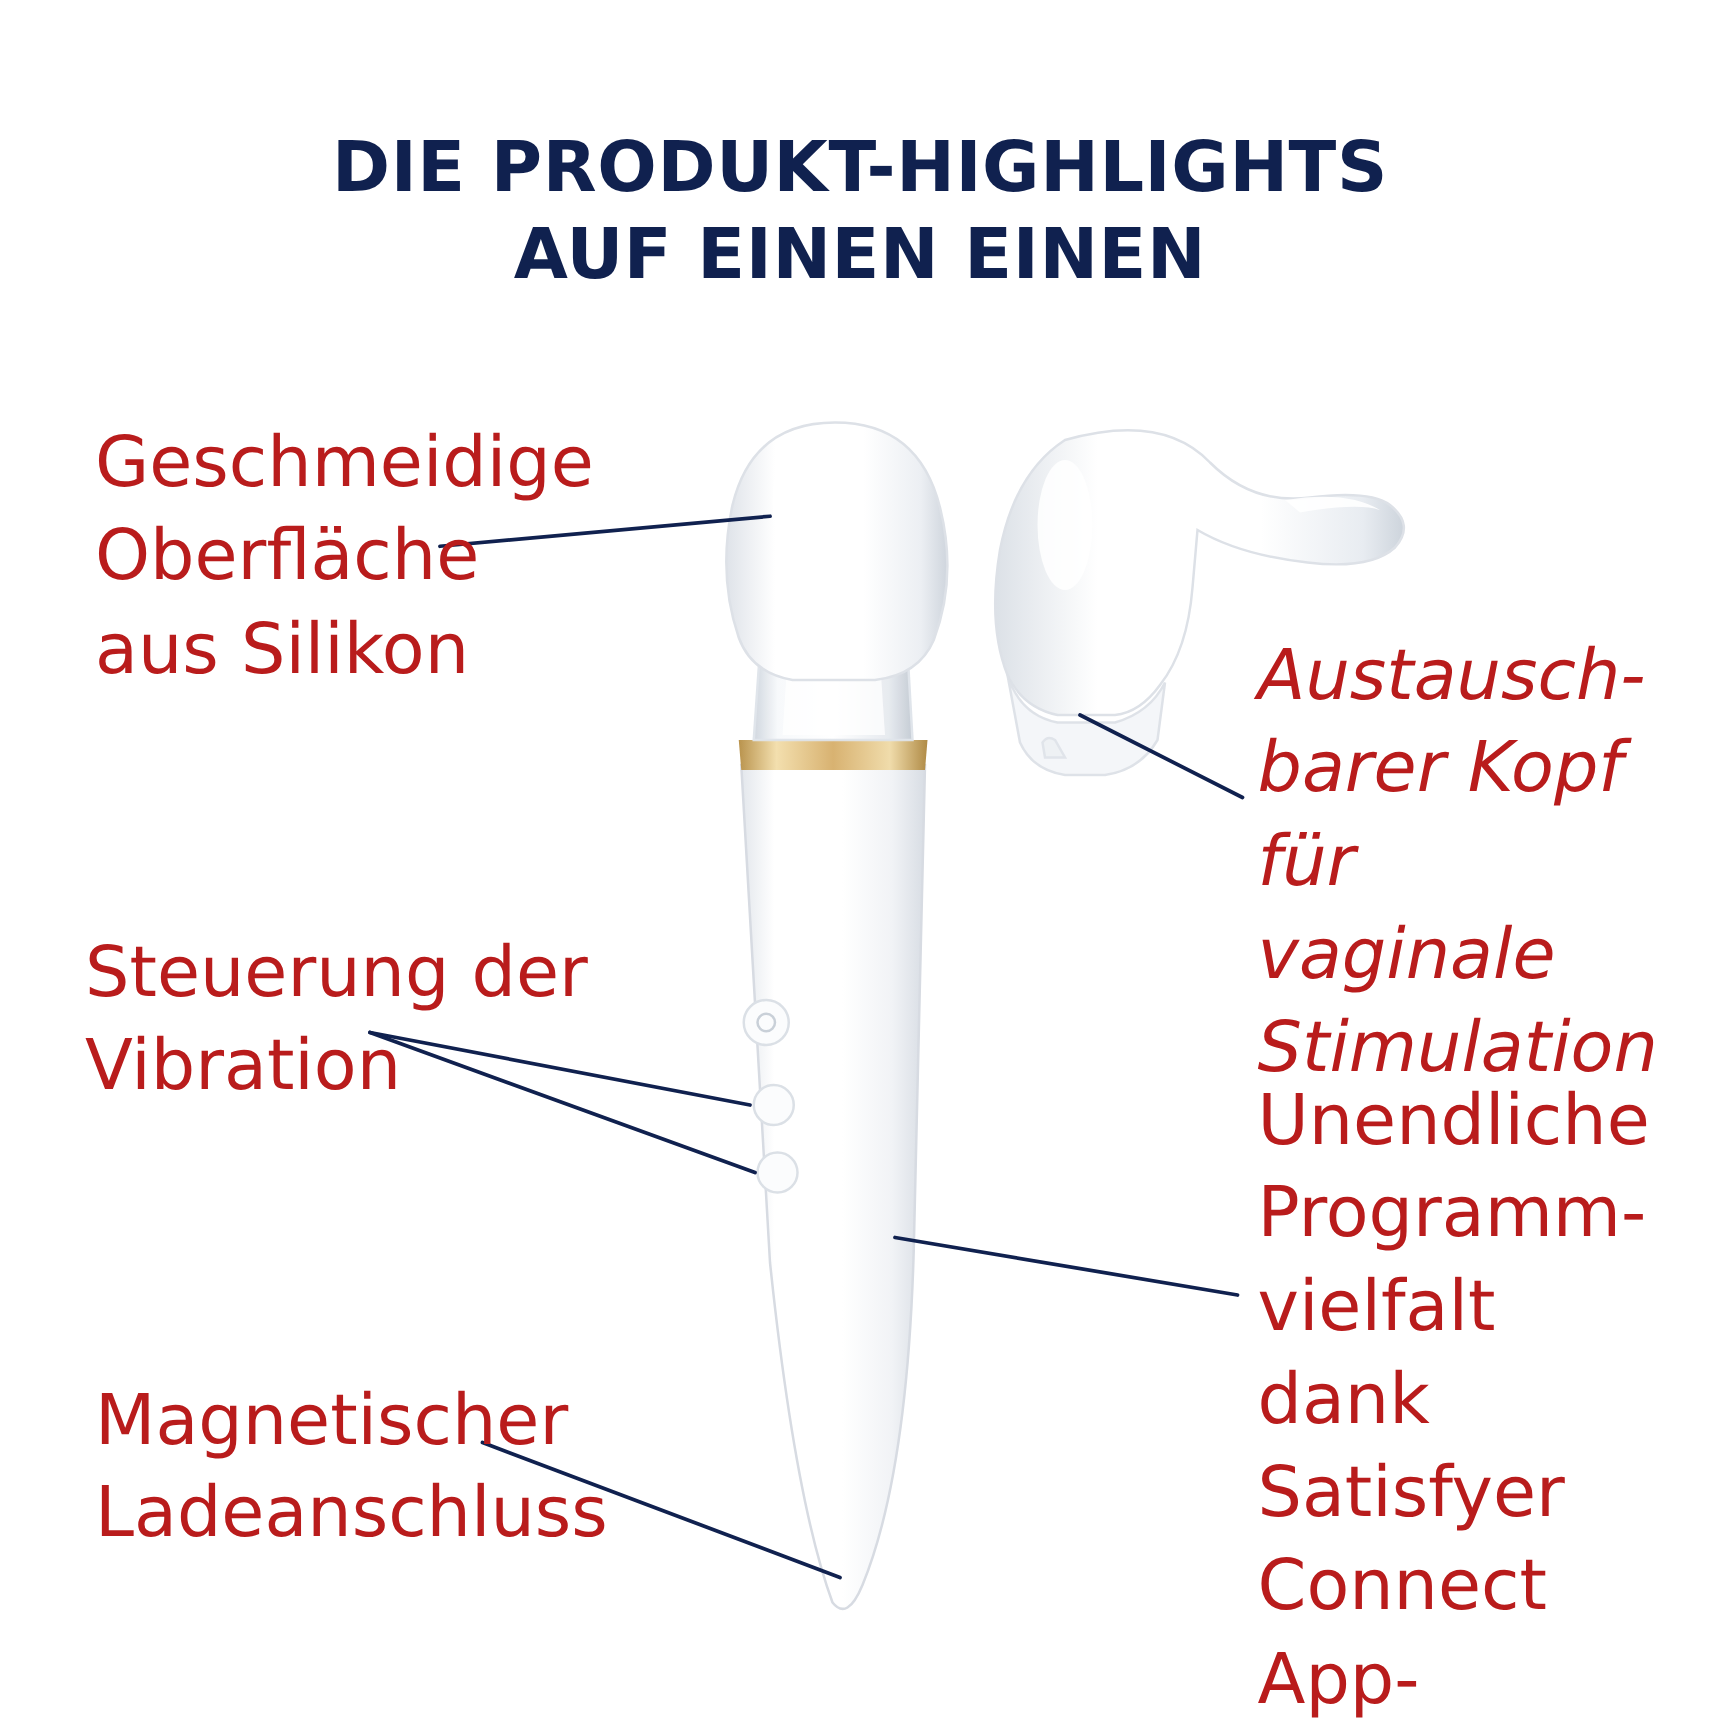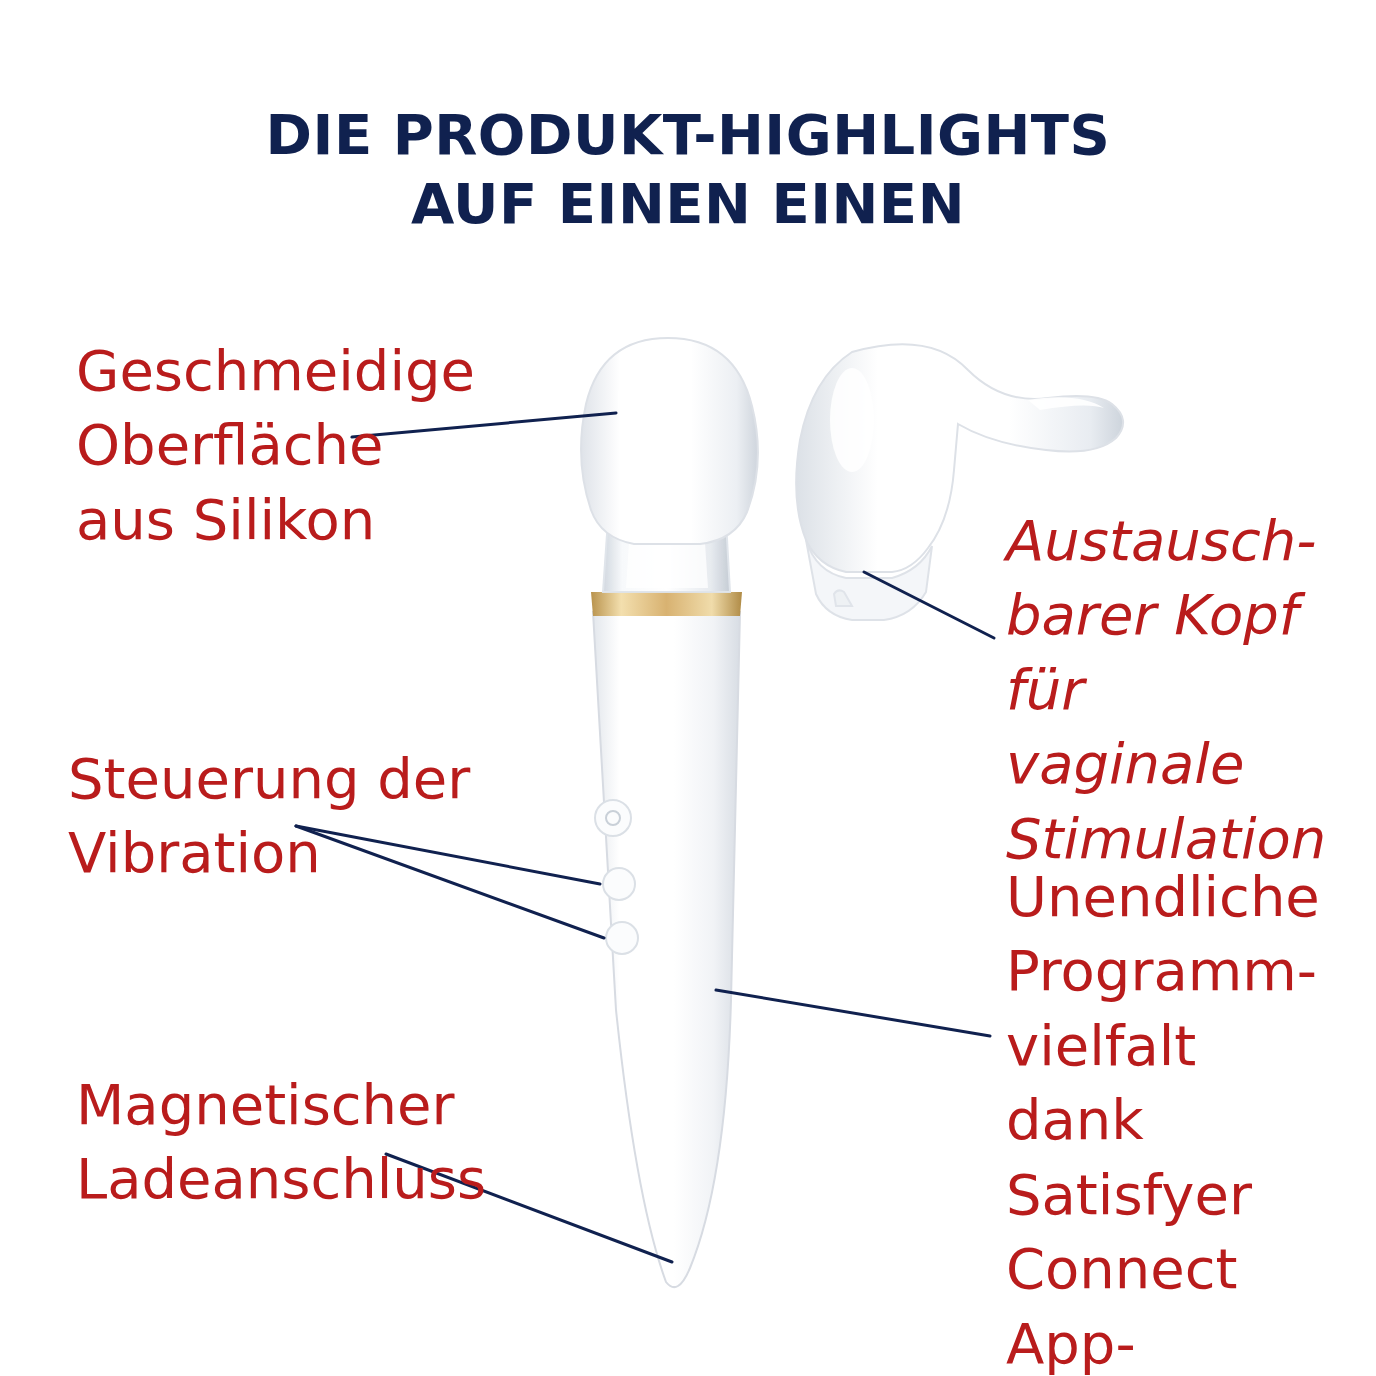--- a/index.html
+++ b/index.html
@@ -44,21 +44,21 @@
     font-family: "DejaVu Sans", sans-serif;
     font-weight: 400;
     font-size: 56px;
     line-height: 1.33;
     white-space: pre-line;
   }
   #label-surface   { left: 76px;  top: 334px;  width: 420px; }
   #label-head      { left: 1006px; top: 504px; width: 330px; font-style: italic; }
   #label-control   { left: 68px;  top: 742px;  width: 430px; }
   #label-app       { left: 1006px; top: 828px; width: 340px; margin-top: 32px; }
-  #label-charging  { left: 76px;  top: 1068px; width: 430px; }
+  #label-charging  { left: 76px;  top: 1100px; width: 430px; }
 
   
   #art {
     position: absolute;
     left: 0; top: 0;
     width: 1376px;
     height: 1376px;
   }
 </style>
 </head>

